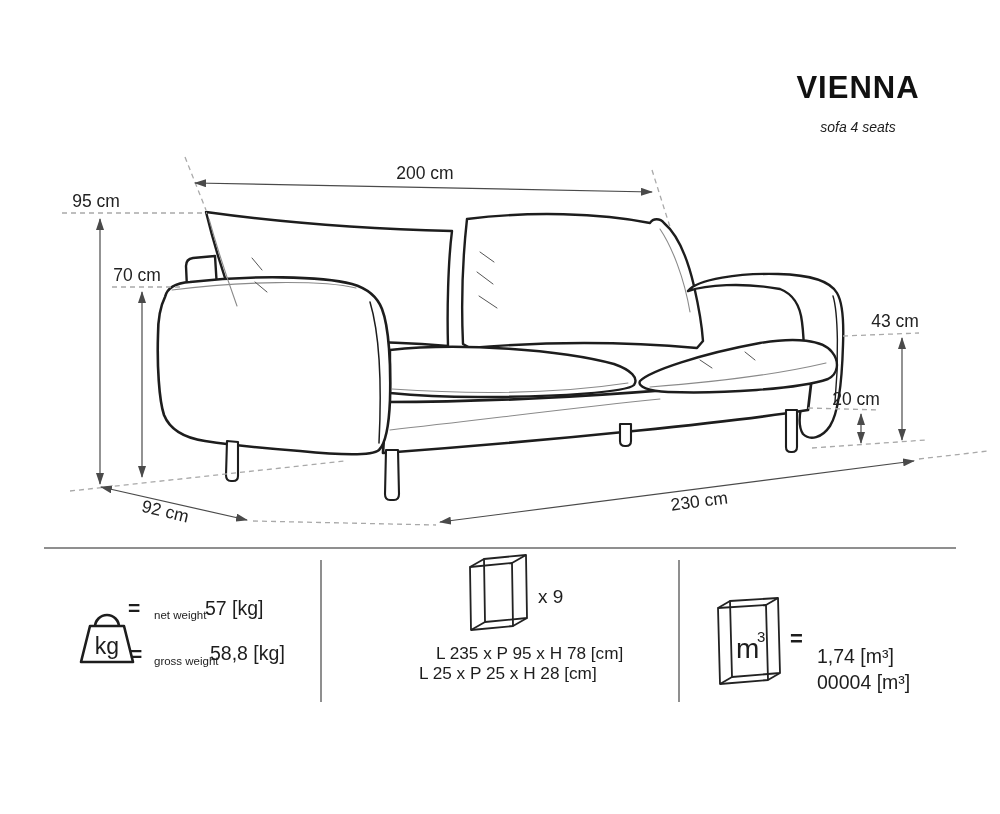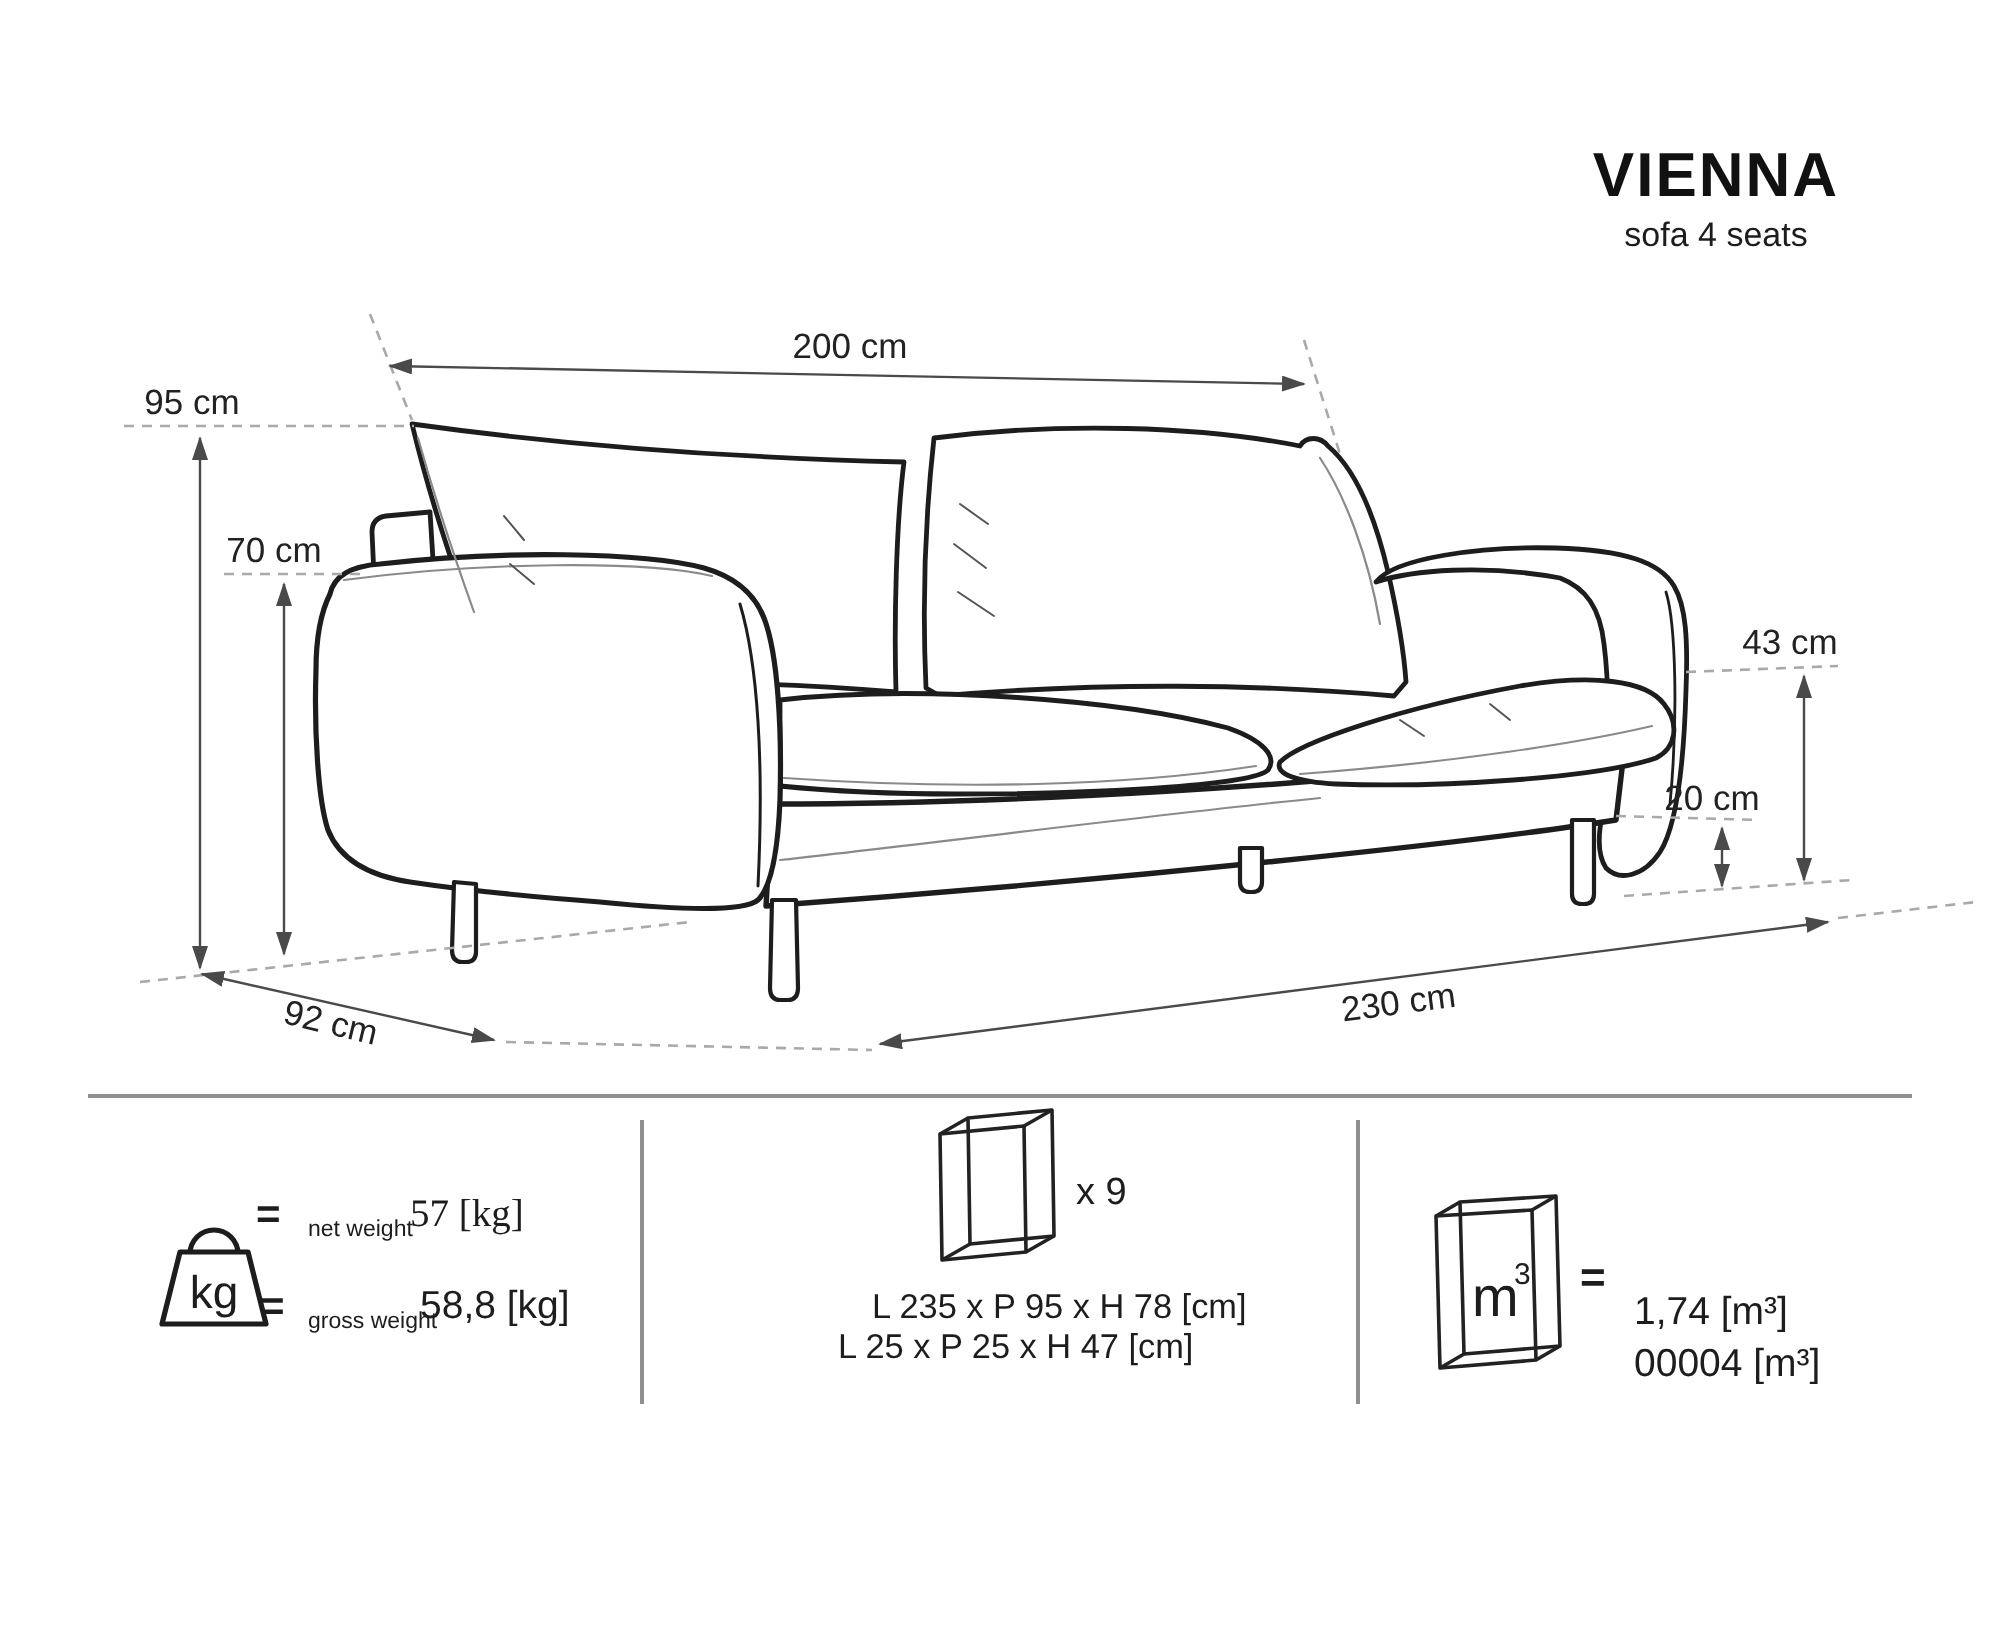--- a/index.html
+++ b/index.html
@@ -3,21 +3,21 @@
 <meta charset="utf-8">
 <style>
   * { margin:0; padding:0; box-sizing:border-box; }
   html,body { background:#ffffff; }
   .canvas {
     position:relative; width:1000px; height:746px; background:#ffffff;
     font-family:"Liberation Sans", sans-serif; color:#1d1d1d; overflow:hidden;
   }
   .title-block { position:absolute; left:772px; top:70px; width:172px; text-align:center; }
   .title-block .name { font-size:31px; font-weight:bold; letter-spacing:1px; color:#111; }
-  .title-block .subtitle { font-size:17px; margin-top:2px; color:#1d1d1d; }
+  .title-block .subtitle { font-size:14px; margin-top:13px; color:#1d1d1d;font-style:italic; }
 
   svg.diagram { position:absolute; left:0; top:0; }
   svg text { font-family:"Liberation Sans", sans-serif; }
   .dim-label { font-size:17.5px; fill:#222; }
 
   .divider-h { position:absolute; left:44px; top:547px; width:912px; height:2px; background:#8f8f8f; }
   .divider-v { position:absolute; top:560px; width:2px; height:142px; background:#8f8f8f; }
   .divider-v.v1 { left:320px; } .divider-v.v2 { left:678px; }
 
   .abs { position:absolute; }
@@ -151,40 +151,40 @@
   <div class="divider-v v2"></div>
 
   <div>
     <svg class="icon-svg" style="left:78px; top:603px;" width="58" height="62" viewBox="0 0 58 62">
       <path d="M17,24 A12,12 0 0 1 41,24" fill="none" stroke="#1d1d1d" stroke-width="2.6"></path>
       <path d="M12,23 L46,23 L55,59 L3,59 Z" fill="#ffffff" stroke="#1d1d1d" stroke-width="2.6" stroke-linejoin="round"></path>
       <text x="29" y="51" text-anchor="middle" font-size="23" fill="#1d1d1d">kg</text>
     </svg>
     <div class="abs eq" style="left:128px; top:596px;">=</div>
     <div class="abs w-small" style="left:154px; top:609px;">net weight</div>
-    <div class="abs w-value" style="left:205px; top:597px;font-family:Liberation Serif, serif;">57 [kg]</div>
+    <div class="abs w-value" style="left:205px; top:597px;">57 [kg]</div>
     <div class="abs eq" style="left:130px; top:642px;">=</div>
     <div class="abs w-small" style="left:154px; top:655px;">gross weight</div>
     <div class="abs w-value" style="left:210px; top:642px;">58,8 [kg]</div>
   </div>
 
   <div>
     <svg class="icon-svg" style="left:458px; top:553px;" width="76" height="84" viewBox="0 0 76 84">
       <g fill="none" stroke="#222222" stroke-width="1.8" stroke-linejoin="round">
         <path d="M12,14 L54,10 L55,73 L13,77 Z"></path>
         <path d="M26,6 L68,2 L69,65 L27,69 Z"></path>
         <path d="M12,14 L26,6"></path>
           <path d="M54,10 L68,2"></path>
         <path d="M55,73 L69,65"></path>
           <path d="M13,77 L27,69"></path>
       </g>
     </svg>
     <div class="abs pkg-count" style="left:538px; top:586px;">x 9</div>
     <div class="abs pkg-line" style="left:419px; top:643px;margin-left:17px;">L 235  x P 95 x H 78 [cm]</div>
-    <div class="abs pkg-line" style="left:419px; top:663px;">L 25  x P 25 x H 47 [cm]</div>
+    <div class="abs pkg-line" style="left:419px; top:663px;">L 25  x P 25 x H 28 [cm]</div>
   </div>
 
   <div>
     <svg class="icon-svg" style="left:712px; top:594px;" width="76" height="96" viewBox="0 0 76 96">
       <g fill="none" stroke="#222222" stroke-width="1.8" stroke-linejoin="round">
         <path d="M6,14 L54,11 L56,86 L8,90 Z"></path>
         <path d="M18,7 L66,4 L68,79 L20,83 Z"></path>
         <path d="M6,14 L18,7"></path>
           <path d="M54,11 L66,4"></path>
         <path d="M56,86 L68,79"></path>

